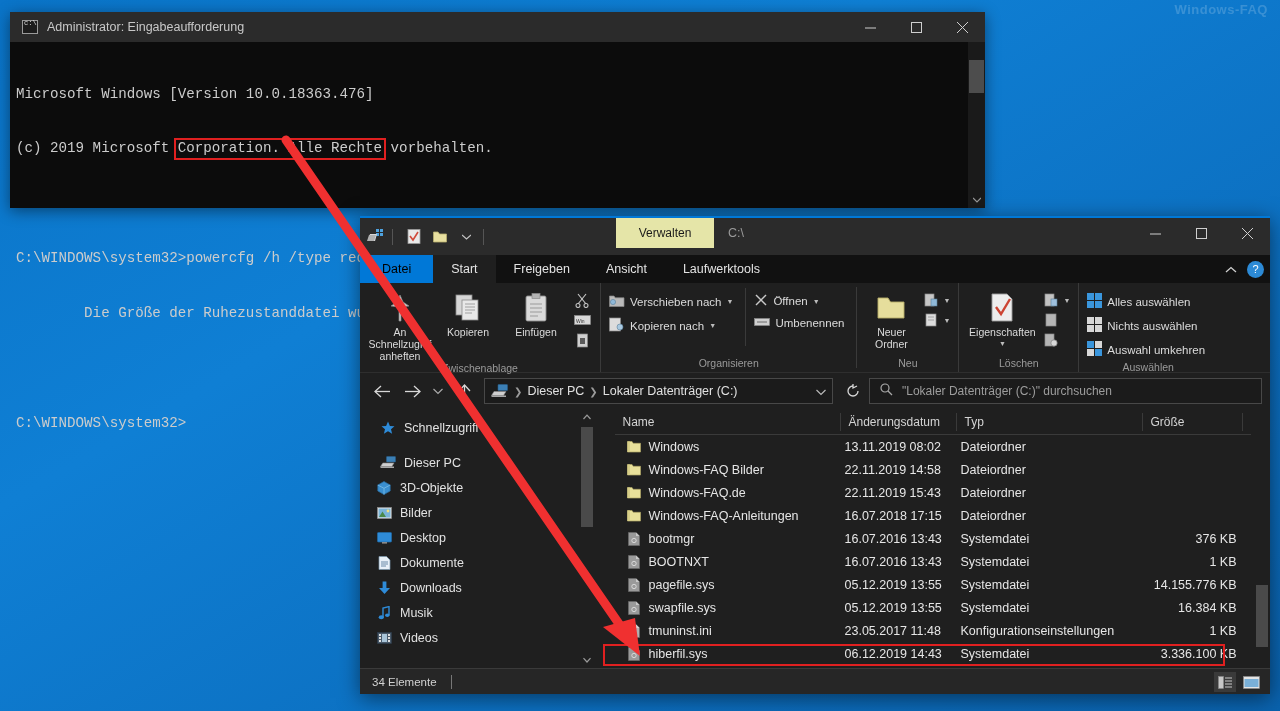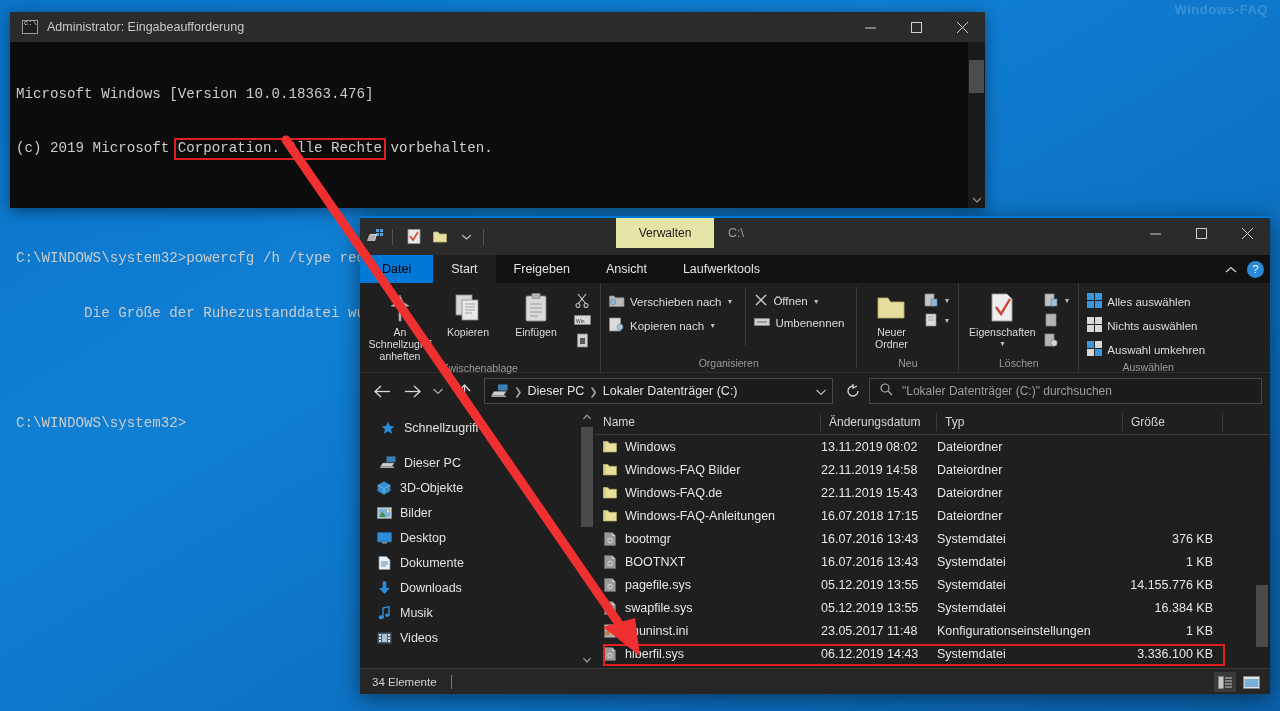--- a/index.html
+++ b/index.html
@@ -182,21 +182,21 @@
     height: 25px; padding-left: 20px; font-size: 12.5px; color: #e2e2e2;
   }
   .nav-item.indent { padding-left: 16px; }
   .nav-ico { width: 16px; height: 16px; display:flex; align-items:center; justify-content:center; flex:none;}
   #side-scroll {
     position: absolute; right: 0; top: 0; width: 16px; height: 100%;
     background: #1f1f1f;
   }
   #side-thumb { position: absolute; top: 18px; left: 2px; width: 12px; height: 100px; background: #4a4a4a; }
   .ss-arrow { height: 16px; display:flex; align-items:center; justify-content:center; color:#9a9a9a; font-size:8px;}
-  #ex-filelist { flex: 1; display: flex; flex-direction: column; background: #1f1f1f; position: relative; }
+  #ex-filelist { flex: 1; display: flex; flex-direction: column; background: #1f1f1f; position: relative; align-items: center; }
   #col-head {
     height: 26px; display: flex; align-items: center;
     font-size: 12px; color: #d4d4d4; border-bottom: 1px solid #3a3a3a;
   }
   .col { padding-left: 8px; border-right: 1px solid #3a3a3a; height: 18px; display:flex; align-items:center;}
   .c-name { width: 226px; }
   .c-date { width: 116px; }
   .c-type { width: 186px; }
   .c-size { width: 100px; justify-content: flex-end; padding-right: 10px; }
   .c-pad { flex: 1; border-right: none; }

